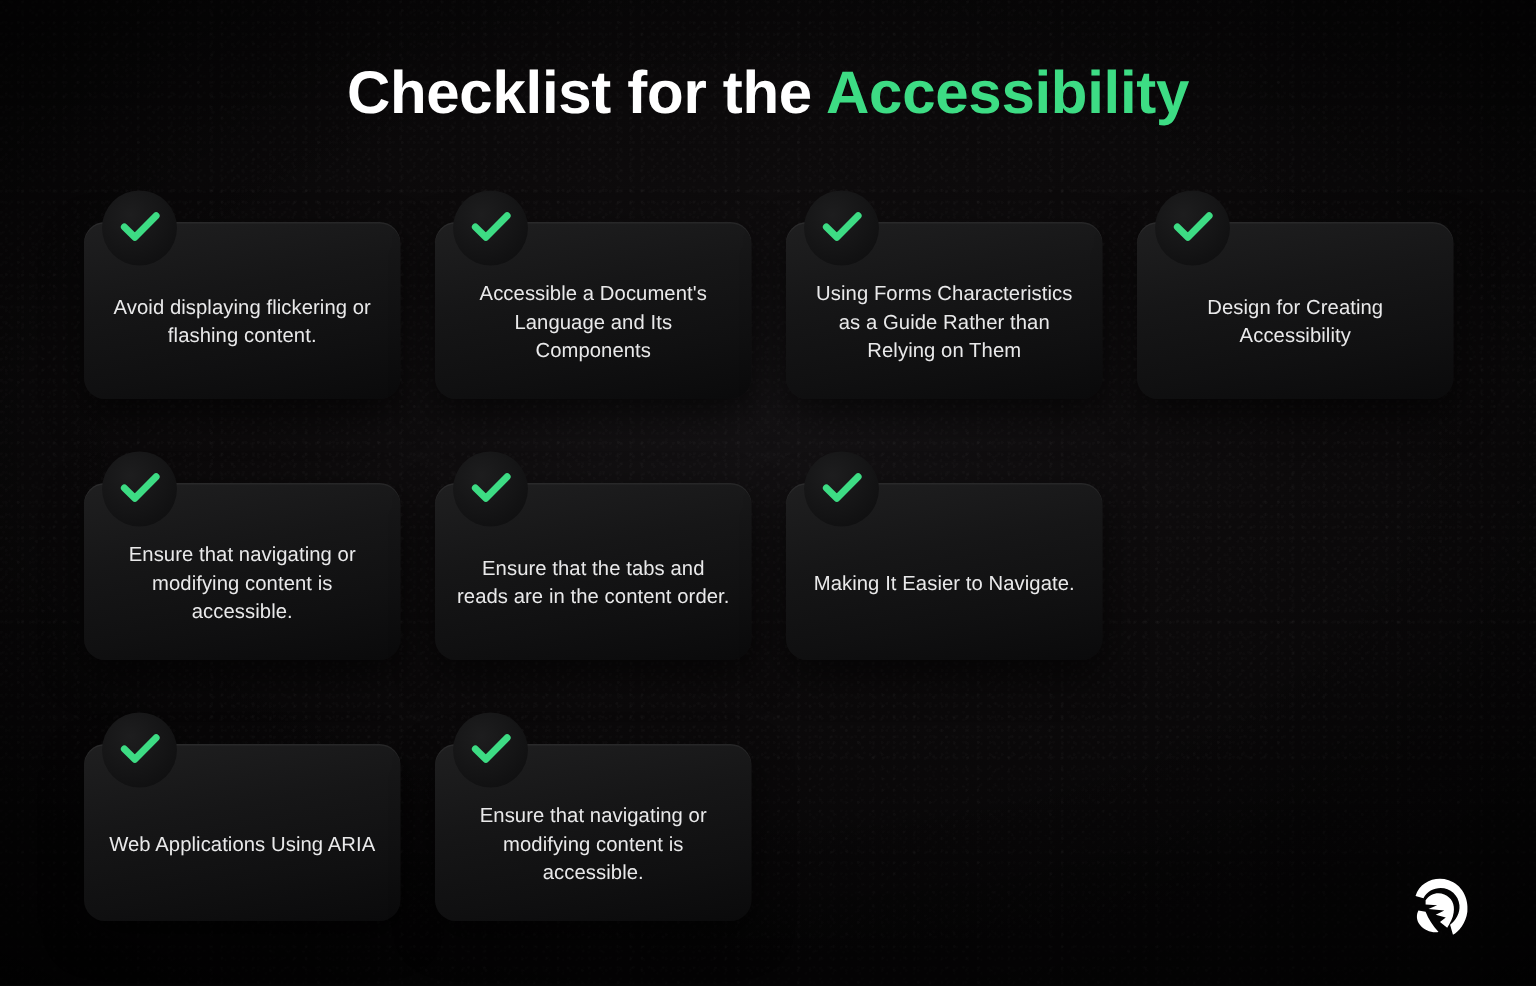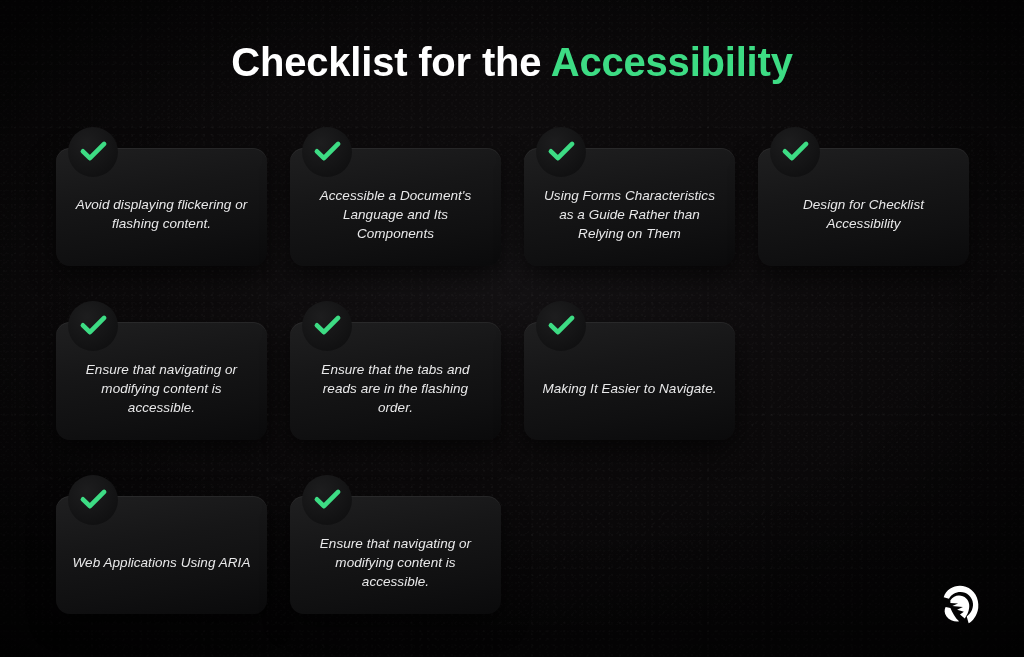--- a/index.html
+++ b/index.html
@@ -59,21 +59,20 @@
   
   #grid {
     position:absolute;
     left:56px; top:148px;
     width:912px;
     display:grid;
     grid-template-columns:repeat(4, 211px);
     grid-column-gap:23px;
     grid-row-gap:56px;
     z-index:3;
-    font-style:italic;
   }
 
   .card {
     position:relative;
     height:118px;
     border-radius:14px;
     background:linear-gradient(170deg, #1f1f20 0%, #161617 38%, #101011 72%, #0a0a0b 100%);
     box-shadow:
       0 1px 0 rgba(255,255,255,.055) inset,
       0 10px 26px rgba(0,0,0,.62);
@@ -158,39 +157,39 @@
       <div class="card-text">Using Forms Characteristics as a Guide Rather than Relying on Them</div>
     </div>
 
 
     <div class="card">
       <div class="check-badge">
         <svg viewBox="0 0 24 24" aria-hidden="true">
             <path d="M20.2 5.3 9.2 16.4l-5.4-5.3" fill="none" stroke="#3ddc84" stroke-width="3.6" stroke-linecap="round" stroke-linejoin="round"></path>
           </svg>
       </div>
-      <div class="card-text">Design for Checklist Accessibility</div>
+      <div class="card-text">Design for Creating Accessibility</div>
     </div>
 
     <div class="card">
       <div class="check-badge">
         <svg viewBox="0 0 24 24" aria-hidden="true">
             <path d="M20.2 5.3 9.2 16.4l-5.4-5.3" fill="none" stroke="#3ddc84" stroke-width="3.6" stroke-linecap="round" stroke-linejoin="round"></path>
           </svg>
       </div>
       <div class="card-text">Ensure that navigating or modifying content is accessible.</div>
     </div>
 
     <div class="card">
       <div class="check-badge">
         <svg viewBox="0 0 24 24" aria-hidden="true">
             <path d="M20.2 5.3 9.2 16.4l-5.4-5.3" fill="none" stroke="#3ddc84" stroke-width="3.6" stroke-linecap="round" stroke-linejoin="round"></path>
           </svg>
       </div>
-      <div class="card-text">Ensure that the tabs and reads are in the flashing order.</div>
+      <div class="card-text">Ensure that the tabs and reads are in the content order.</div>
     </div>
 
     <div class="card">
       <div class="check-badge">
         <svg viewBox="0 0 24 24" aria-hidden="true">
             <path d="M20.2 5.3 9.2 16.4l-5.4-5.3" fill="none" stroke="#3ddc84" stroke-width="3.6" stroke-linecap="round" stroke-linejoin="round"></path>
           </svg>
       </div>
       <div class="card-text">Making It Easier to Navigate.</div>
     </div>

